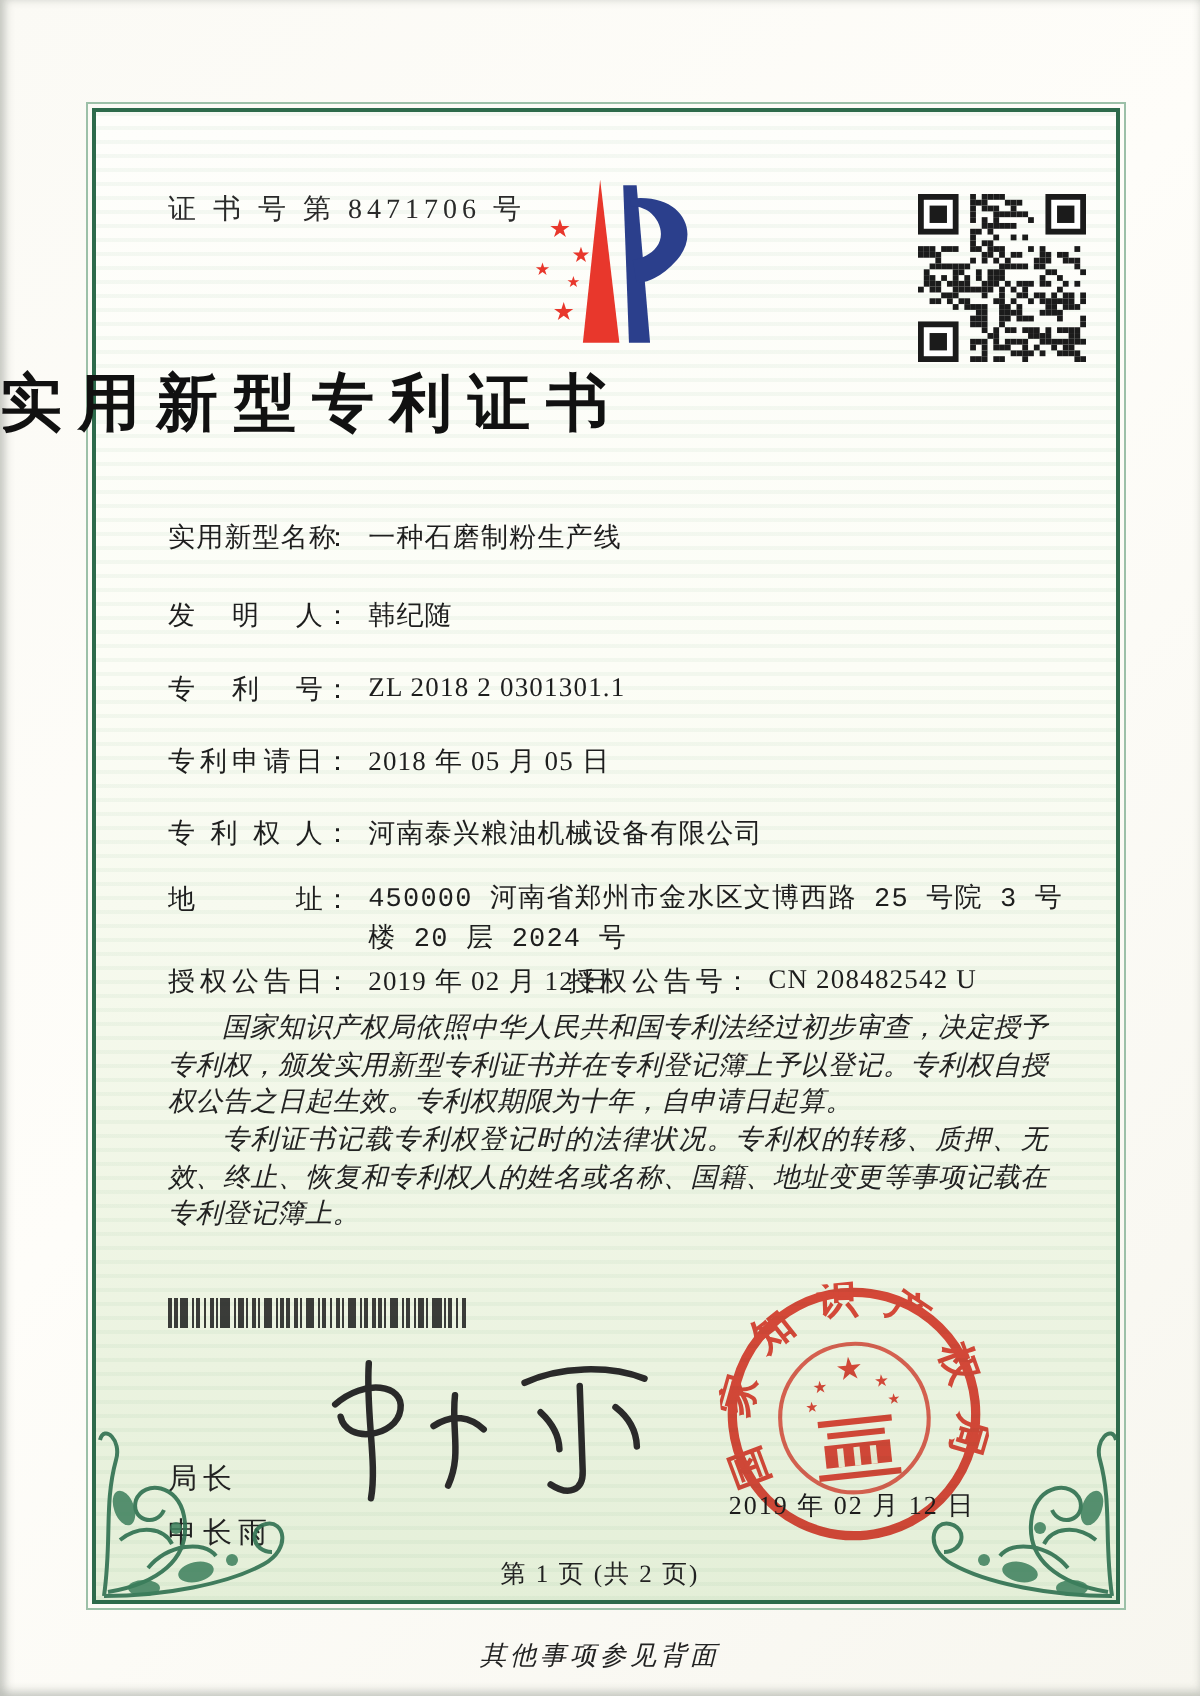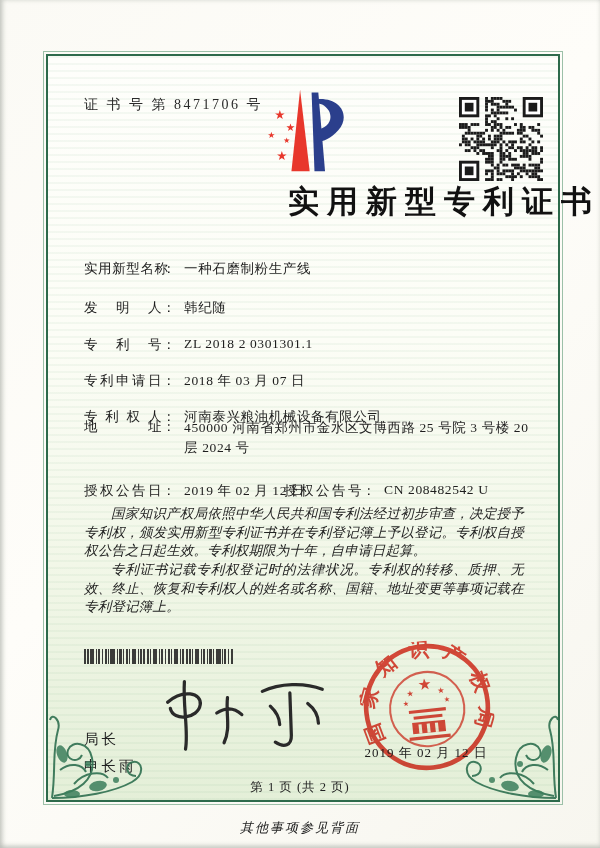--- a/index.html
+++ b/index.html
@@ -23,21 +23,21 @@
       repeating-linear-gradient(0deg, rgba(110,170,125,.07) 0 2px, rgba(255,255,255,0) 2px 7px),
       linear-gradient(180deg,#fefefb 0%,#fcfdf6 38%,#f2f7e8 68%,#e4efd8 100%);
     box-sizing:border-box;
   }
   .abs{position:absolute;}
   .doc-text{color:#1f1f1f;text-align:center;}
   
   #certno{left:84px;top:96px;font-size:14px;letter-spacing:2.5px;color:#2a2a2a;}
   
   #title{
-    left:0;top:181px;width:100%;text-align:right;
+    left:0;top:181px;width:100%;text-align:left;
     font-size:31px;font-weight:700;letter-spacing:8px;color:#111;
   }
   
   .row{left:84px;font-size:13.5px;color:#1e1e1e;letter-spacing:.6px;white-space:nowrap;}
   .lbl{display:inline-block;width:78px;text-align:justify;text-align-last:justify;vertical-align:top;}
   .colon{vertical-align:top;}
   .val{margin-left:8px;vertical-align:top;display:inline-block;}
   .val.wrap{width:352px;white-space:normal;line-height:1.5;}
   .pair2{position:absolute;left:200px;top:0;white-space:nowrap;}
   
@@ -387,26 +387,26 @@
   <div class="abs row" style="top:299px;">
     <span class="lbl">发明人</span><span class="colon">：</span><span class="val">韩纪随</span>
   </div>
   <div class="abs row" style="top:260px;">
     <span class="lbl">实用新型名称</span><span class="colon">：</span><span class="val">一种石磨制粉生产线</span>
   </div>
   <div class="abs row" style="top:336px;">
     <span class="lbl">专利号</span><span class="colon">：</span><span class="val">ZL 2018 2 0301301.1</span>
   </div>
   <div class="abs row" style="top:372px;">
-    <span class="lbl">专利申请日</span><span class="colon">：</span><span class="val">2018 年 03 月 07 日</span>
+    <span class="lbl">专利申请日</span><span class="colon">：</span><span class="val">2018 年 05 月 05 日</span>
   </div>
   <div class="abs row" style="top:408px;">
     <span class="lbl">专利权人</span><span class="colon">：</span><span class="val">河南泰兴粮油机械设备有限公司</span>
   </div>
-  <div class="abs row" style="top:418px;">
+  <div class="abs row" style="top:441px;font-family:Liberation Mono, monospace;">
     <span class="lbl">地址</span><span class="colon">：</span><span class="val wrap">450000  河南省郑州市金水区文博西路 25 号院 3 号楼 20 层 2024 号</span>
   </div>
   <div class="abs row" style="top:482px;">
     <span class="lbl">授权公告日</span><span class="colon">：</span><span class="val">2019 年 02 月 12 日</span>
     <span class="pair2">
       <span class="lbl">授权公告号</span><span class="colon">：</span><span class="val">CN 208482542 U</span>
     </span>
   </div>
 
   <div id="body-paras" class="abs">

